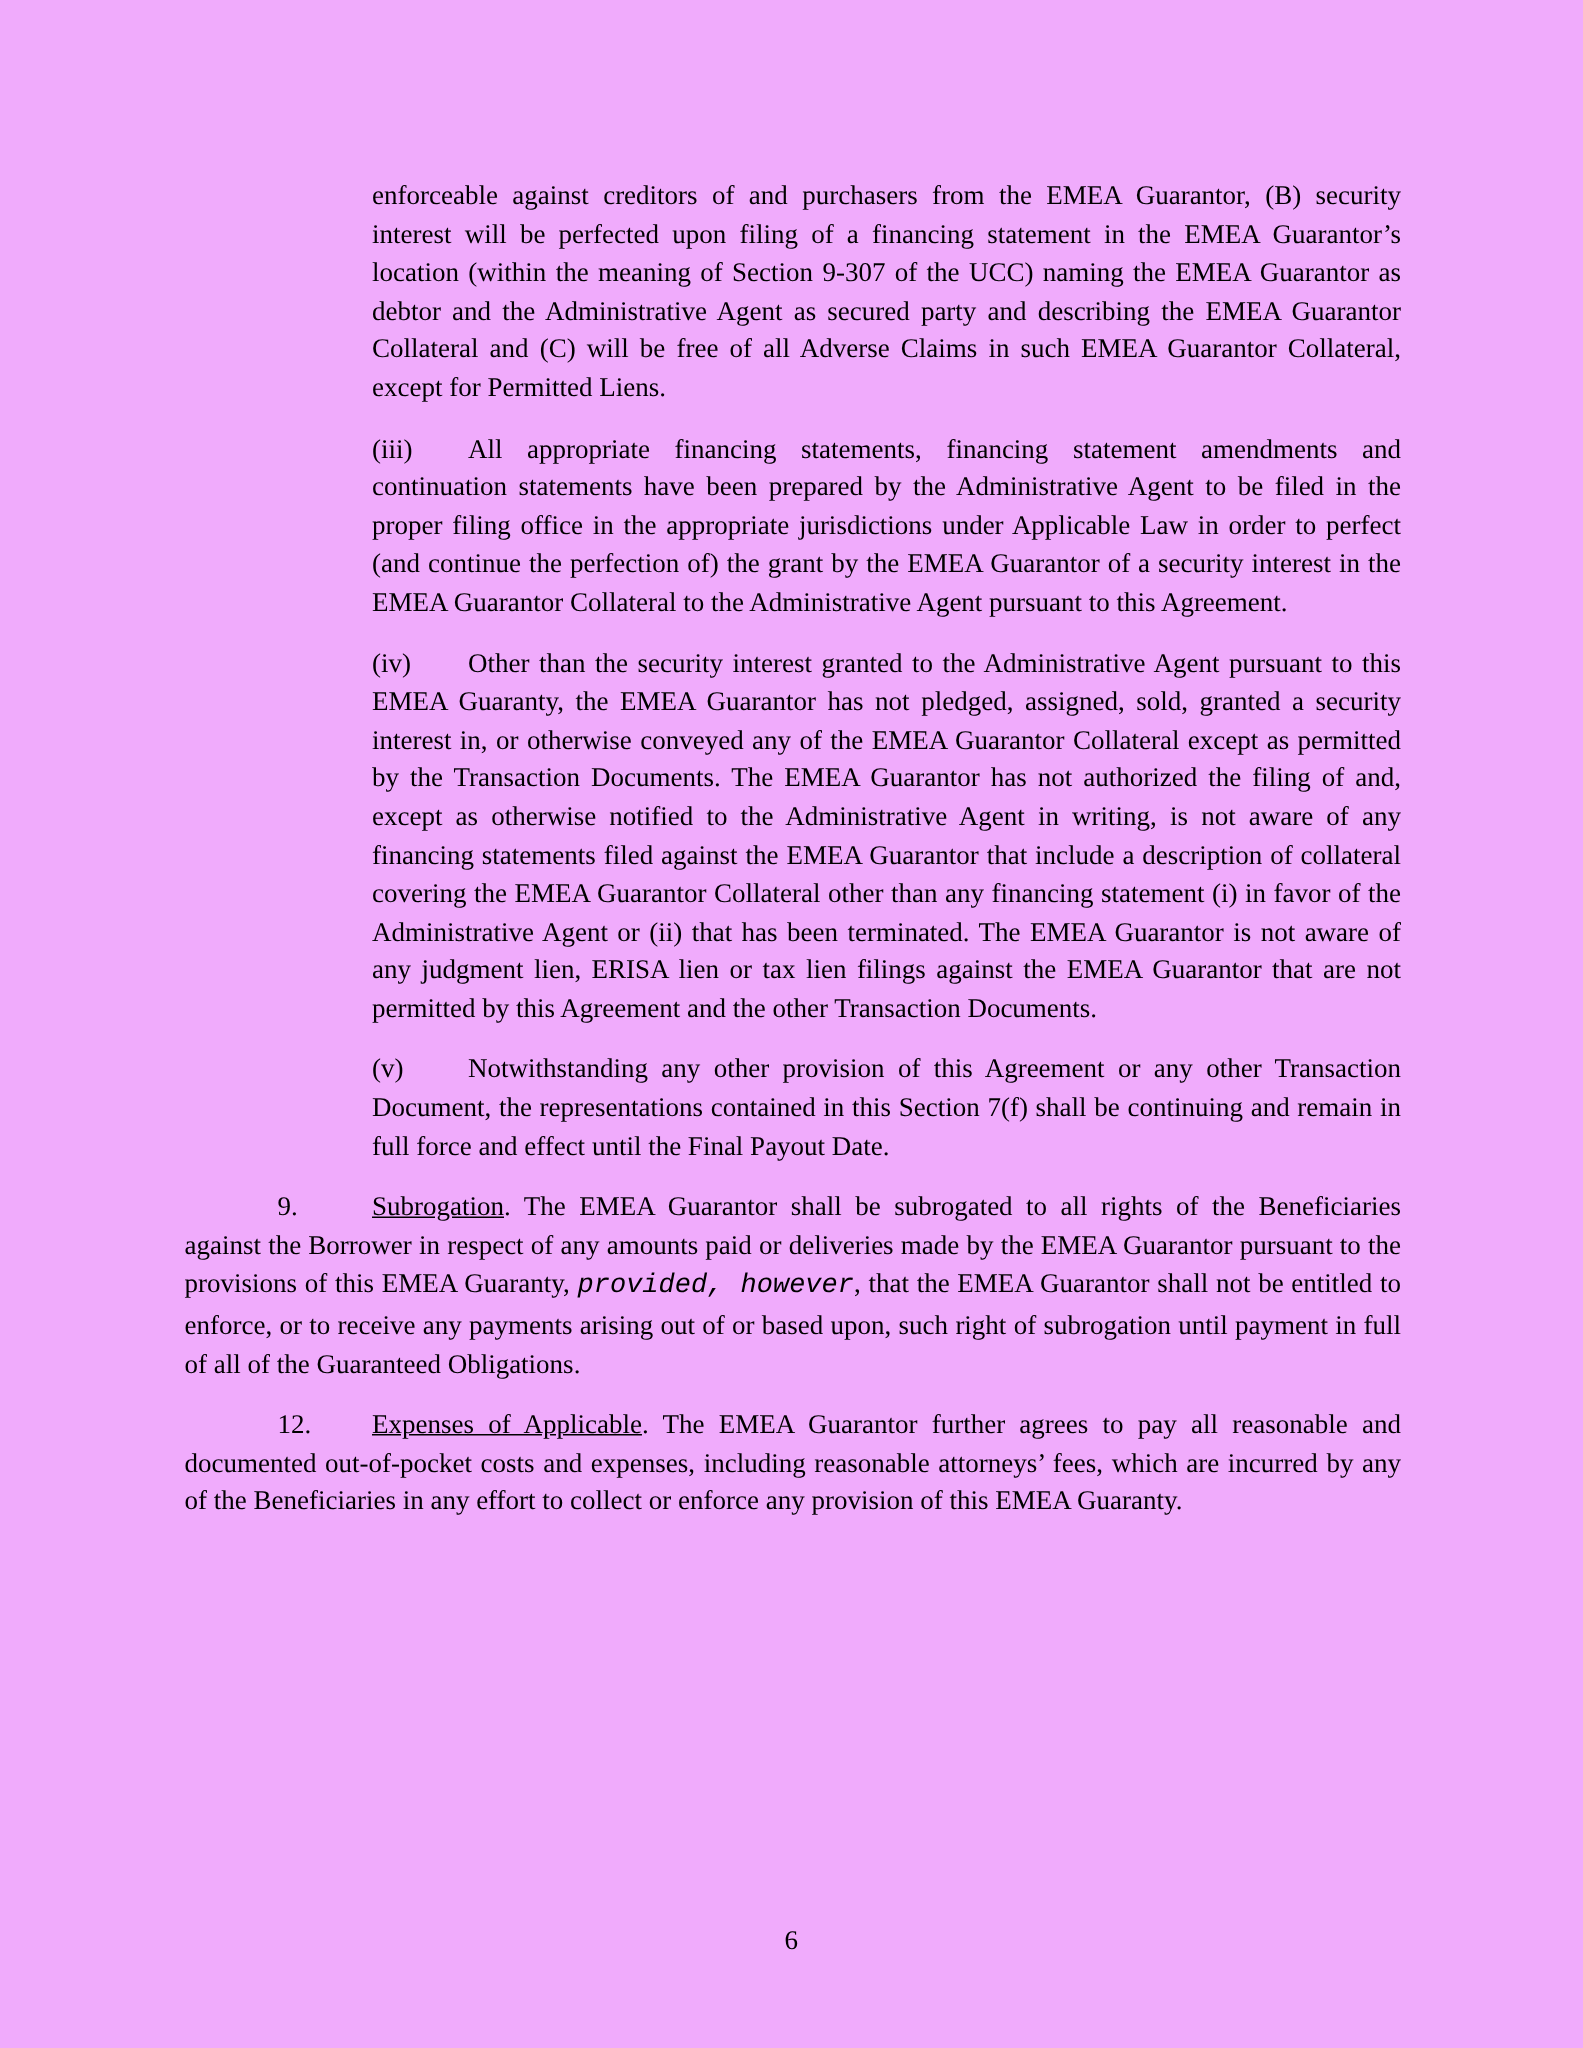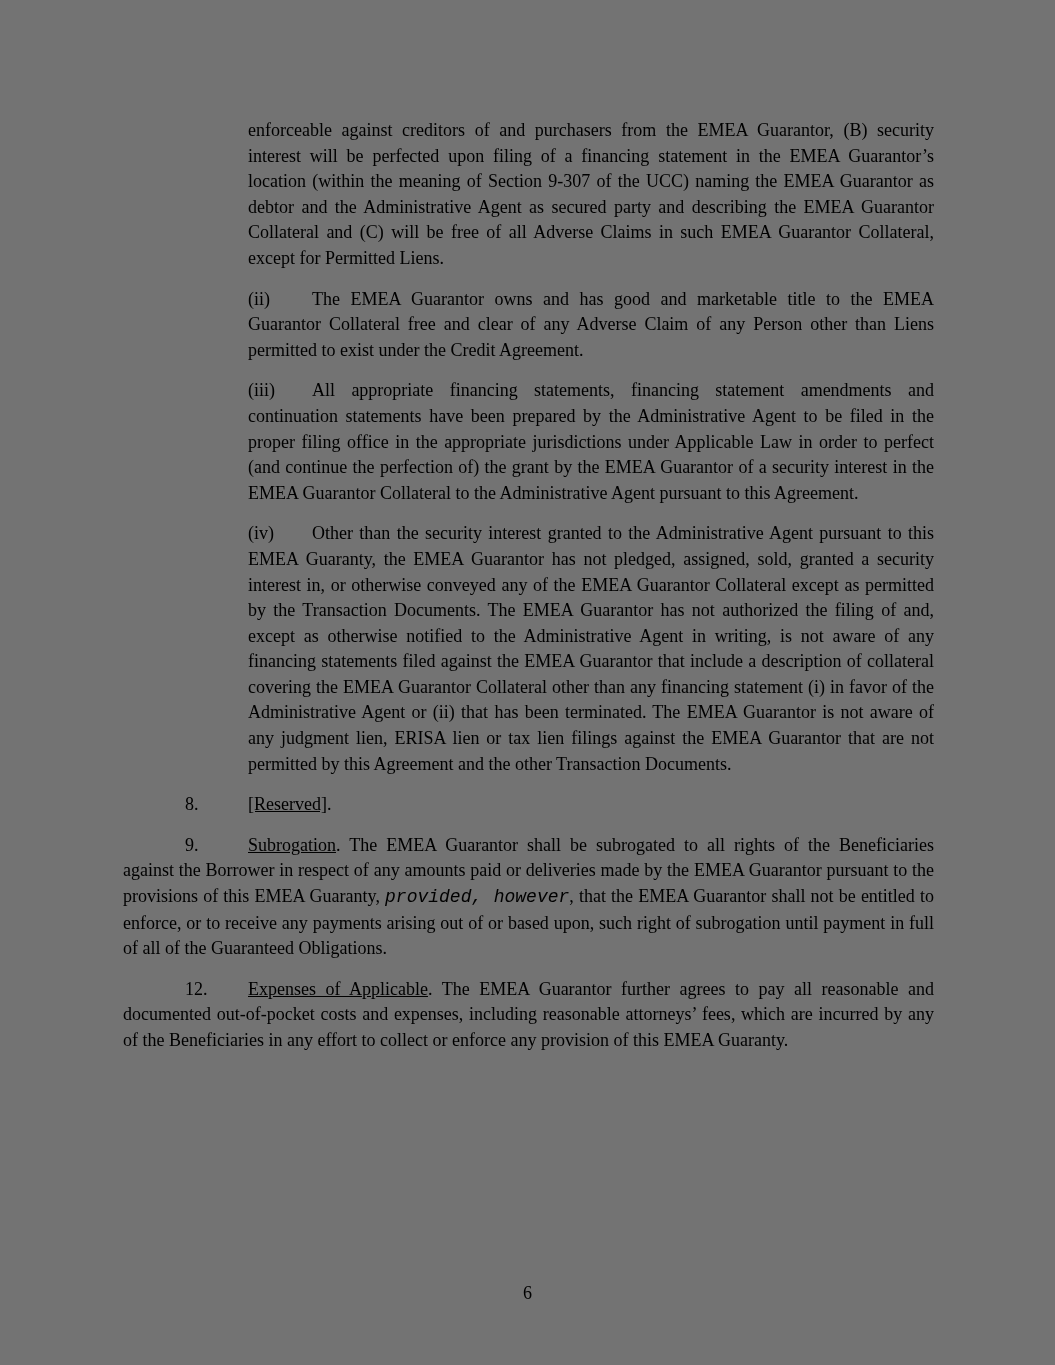--- a/index.html
+++ b/index.html
@@ -4,21 +4,21 @@
 <style>
   html, body {
     margin: 0;
     padding: 0;
     background: #ffffff;
   }
   .page {
     position: relative;
     width: 1055px;
     height: 1365px;
-    background: #737373;
+    background: #f0abfc;
     color: #000000;
     font-family: "Liberation Serif", serif;
     font-size: 18px;
     line-height: 25.6px;
     overflow: hidden;
   }
   .content {
     position: absolute;
     top: 118px;
     left: 123px;
@@ -59,28 +59,27 @@
   }
 </style>
 </head>
 <body>
 
 <div class="page">
   <div class="content">
 
     <p class="indent-block"><span>enforceable against creditors of and purchasers from the EMEA Guarantor, (B) security interest will be perfected upon filing of a financing statement in the EMEA Guarantor’s location (within the meaning of Section 9-307 of the UCC) naming the EMEA Guarantor as debtor and the Administrative Agent as secured party and describing the EMEA Guarantor Collateral and (C) will be free of all Adverse Claims in such EMEA Guarantor Collateral, except for Permitted Liens.</span></p>
 
-    <p class="indent-block"><span class="marker">(ii)</span><span>The EMEA Guarantor owns and has good and marketable title to the EMEA Guarantor Collateral free and clear of any Adverse Claim of any Person other than Liens permitted to exist under the Credit Agreement.</span></p>
 
     <p class="indent-block"><span class="marker">(iii)</span><span>All appropriate financing statements, financing statement amendments and continuation statements have been prepared by the Administrative Agent to be filed in the proper filing office in the appropriate jurisdictions under Applicable Law in order to perfect (and continue the perfection of) the grant by the EMEA Guarantor of a security interest in the EMEA Guarantor Collateral to the Administrative Agent pursuant to this Agreement.</span></p>
 
     <p class="indent-block"><span class="marker">(iv)</span><span>Other than the security interest granted to the Administrative Agent pursuant to this EMEA Guaranty, the EMEA Guarantor has not pledged, assigned, sold, granted a security interest in, or otherwise conveyed any of the EMEA Guarantor Collateral except as permitted by the Transaction Documents.  The EMEA Guarantor has not authorized the filing of and, except as otherwise notified to the Administrative Agent in writing, is not aware of any financing statements filed against the EMEA Guarantor that include a description of collateral covering the EMEA Guarantor Collateral other than any financing statement (i) in favor of the Administrative Agent or (ii) that has been terminated.  The EMEA Guarantor is not aware of any judgment lien, ERISA lien or tax lien filings against the EMEA Guarantor that are not permitted by this Agreement and the other Transaction Documents.</span></p>
 
+    <p class="indent-block"><span class="marker">(v)</span><span>Notwithstanding any other provision of this Agreement or any other Transaction Document, the representations contained in this Section 7(f) shall be continuing and remain in full force and effect until the Final Payout Date.</span></p>
 
-    <p><span class="tab"></span><span class="num">8.</span><span class="u">[Reserved]</span><span>.</span></p>
 
     <p><span class="tab"></span><span class="num">9.</span><span class="u">Subrogation</span><span>.  The EMEA Guarantor shall be subrogated to all rights of the Beneficiaries against the Borrower in respect of any amounts paid or deliveries made by the EMEA Guarantor pursuant to the provisions of this EMEA Guaranty, </span><span class="it">provided, however</span><span>, that the EMEA Guarantor shall not be entitled to enforce, or to receive any payments arising out of or based upon, such right of subrogation until payment in full of all of the Guaranteed Obligations.</span></p>
 
     <p><span class="tab"></span><span class="num">12.</span><span class="u">Expenses of Applicable</span><span>.  The EMEA Guarantor further agrees to pay all reasonable and documented out-of-pocket costs and expenses, including reasonable attorneys’ fees, which are incurred by any of the Beneficiaries in any effort to collect or enforce any provision of this EMEA Guaranty.</span></p>
 
   </div>
 
   <div class="footer">6</div>
 </div>
 

